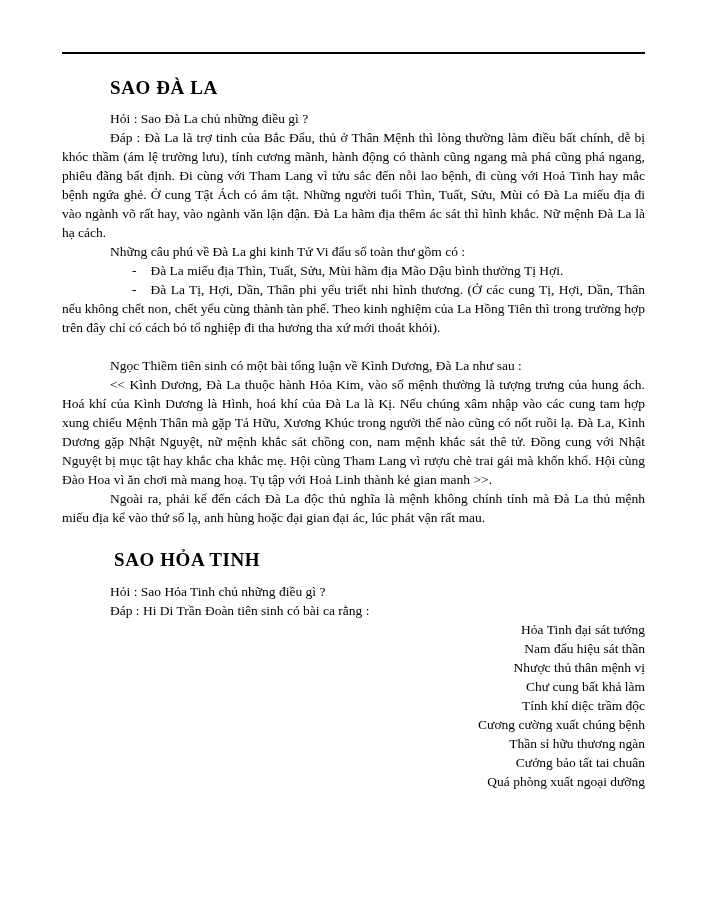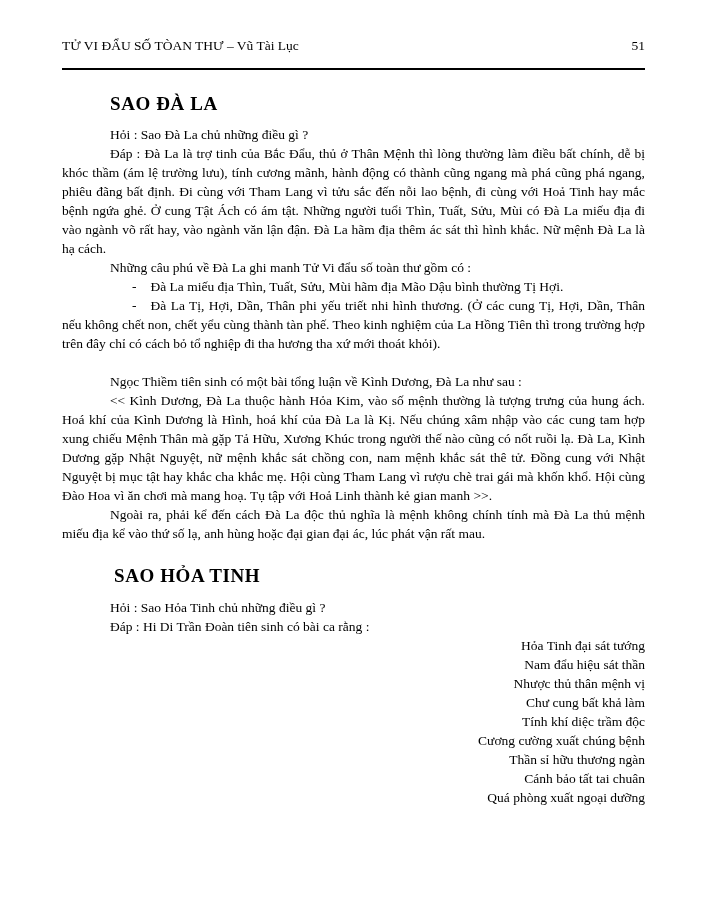--- a/index.html
+++ b/index.html
@@ -68,32 +68,28 @@
   .poem-line {
     font-size: 13.5px;
     line-height: 19px;
   }
 </style>
 </head>
 <body>
 
 <div class="page">
 
-  <div class="header-row">
-    <span>TỬ VI ĐẨU SỐ TÒAN THƯ – Vũ Tài Lục</span>
-    <span>51</span>
-  </div>
   <hr class="header-rule">
 
   <div>
     <h1 class="section-heading">SAO ĐÀ LA</h1>
 
     <p class="para">Hỏi : Sao Đà La chủ những điều gì ?</p>
     <p class="para">Đáp : Đà La là trợ tinh của Bắc Đẩu, thủ ở Thân Mệnh thì lòng thường làm điều bất chính, dễ bị khóc thầm (ám lệ trường lưu), tính cương mãnh, hành động có thành cũng ngang mà phá cũng phá ngang, phiêu đãng bất định. Đi cùng với Tham Lang vì tửu sắc đến nỗi lao bệnh, đi cùng với Hoả Tinh hay mắc bệnh ngứa ghẻ. Ở cung Tật Ách có ám tật. Những người tuổi Thìn, Tuất, Sửu, Mùi có Đà La miếu địa đi vào ngành võ rất hay, vào ngành văn lận đận. Đà La hãm địa thêm ác sát thì hình khắc. Nữ mệnh Đà La là hạ cách.</p>
-    <p class="para">Những câu phú về Đà La ghi manh Tử Vi đẩu số toàn thư gồm có :</p>
+    <p class="para">Những câu phú về Đà La ghi kinh Tử Vi đẩu số toàn thư gồm có :</p>
 
     <p class="bullet-para"><span class="bullet-dash">-</span><span class="italic">Đà La miếu địa Thìn, Tuất, Sửu, Mùi hãm địa Mão Dậu bình thường Tị Hợi.</span></p>
 
     <p class="bullet-para"><span class="bullet-dash">-</span><span class="italic">Đà La Tị, Hợi, Dần, Thân phi yếu triết nhi hình thương.</span> <span>(Ở các cung Tị, Hợi, Dần, Thân nếu không chết non, chết yểu cùng thành tàn phế. Theo kinh nghiệm của La Hồng Tiên thì trong trường hợp trên đây chỉ có cách bỏ tổ nghiệp đi tha hương tha xứ mới thoát khỏi).</span></p>
 
     <div class="spacer"></div>
 
     <p class="para">Ngọc Thiềm tiên sinh có một bài tổng luận về Kình Dương, Đà La như sau :</p>
     <p class="para">&lt;&lt; Kình Dương, Đà La thuộc hành Hỏa Kim, vào số mệnh thường là tượng trưng của hung ách. Hoá khí của Kình Dương là Hình, hoá khí của Đà La là Kị. Nếu chúng xâm nhập vào các cung tam hợp xung chiếu Mệnh Thân mà gặp Tả Hữu, Xương Khúc trong người thế nào cũng có nốt ruồi lạ. Đà La, Kình Dương gặp Nhật Nguyệt, nữ mệnh khắc sát chồng con, nam mệnh khắc sát thê tử. Đồng cung với Nhật Nguyệt bị mục tật hay khắc cha khắc mẹ. Hội cùng Tham Lang vì rượu chè trai gái mà khốn khổ. Hội cùng Đào Hoa vì ăn chơi mà mang hoạ. Tụ tập với Hoả Linh thành kẻ gian manh &gt;&gt;.</p>
     <p class="para">Ngoài ra, phải kể đến cách Đà La độc thủ nghĩa là mệnh không chính tính mà Đà La thủ mệnh miếu địa kể vào thứ số lạ, anh hùng hoặc đại gian đại ác, lúc phát vận rất mau.</p>
@@ -106,18 +102,18 @@
     <p class="para">Đáp : Hi Di Trần Đoàn tiên sinh có bài ca rằng :</p>
 
     <div class="poem">
       <div class="poem-line">Hỏa Tinh đại sát tướng</div>
       <div class="poem-line">Nam đẩu hiệu sát thần</div>
       <div class="poem-line">Nhược thủ thân mệnh vị</div>
       <div class="poem-line">Chư cung bất khả làm</div>
       <div class="poem-line">Tính khí diệc trầm độc</div>
       <div class="poem-line">Cương cường xuất chúng bệnh</div>
       <div class="poem-line">Thần sỉ hữu thương ngàn</div>
-      <div class="poem-line">Cánh bảo tất tai chuân</div>
+      <div class="poem-line">Cưởng bảo tất tai chuân</div>
       <div class="poem-line">Quá phòng xuất ngoại dưỡng</div>
     </div>
   </div>
 
 </div>
 
 </body></html>

